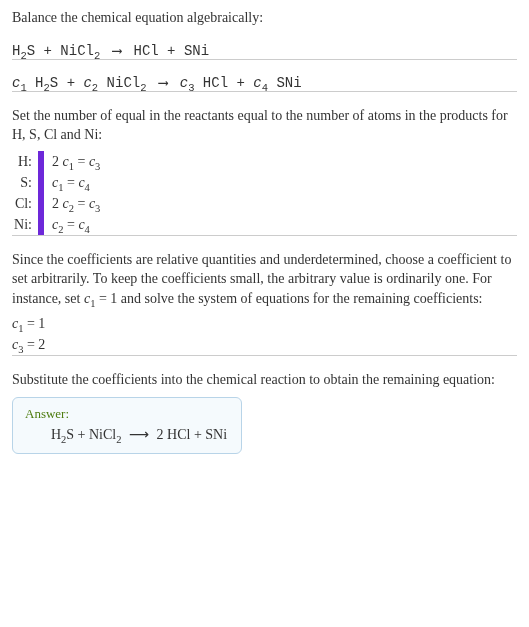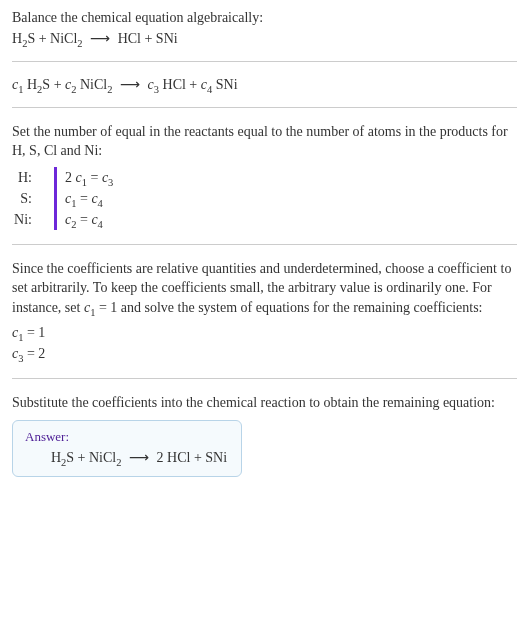--- a/index.html
+++ b/index.html
@@ -10,33 +10,33 @@
     body {
       font-family: Georgia, 'Times New Roman', serif;
       font-size: 14px;
       color: #333;
       background: #fff;
       padding: 8px 12px;
       width: 529px;
     }
     .section {
       border-bottom: 1px solid #ccc;
-      padding-bottom: 14px;
+      padding-bottom: 0;
       margin-bottom: 14px;
     }
     .section:last-of-type {
       border-bottom: none;
     }
     .para {
       line-height: 1.4;
       margin-bottom: 2px;
     }
     .equation {
-      font-family: Liberation Serif, serif;
-      margin-top: 2px;
+      font-family: Liberation Mono, monospace;
+      margin-top: 14px;
     }
     .sub {
       font-size: 0.75em;
       vertical-align: sub;
       line-height: 0;
     }
     .italic {
       font-style: italic;
     }
     .arrow {
@@ -51,41 +51,40 @@
       display: flex;
       align-items: baseline;
       line-height: 1.5;
     }
     .atom-label {
       width: 26px;
       text-align: right;
       padding-right: 6px;
     }
     .atom-eq {
-      border-left: 3px solid #6d28d9;
+      border-left: 6px solid #6d28d9;
       padding-left: 8px;
-      margin-left: 16px;
     }
     .coef-list {
       margin-top: 4px;
     }
     .coef-row {
       line-height: 1.5;
     }
     .answer-box {
       border: 1px solid #b8d4e8;
       border-radius: 6px;
       background: #f5fafd;
       padding: 8px 12px 10px 12px;
       margin-top: 6px;
       display: inline-block;
       min-width: 230px;
     }
     .answer-label {
-      color: #4c1d95;
+      color: #4d7c0f;
       font-size: 13px;
       margin-bottom: 4px;
     }
     .answer-content {
       padding-left: 24px;
       text-align: center;
     }
   </style>
 </head>
 <body>
@@ -104,20 +103,24 @@
   <div class="atom-table">
     <div class="atom-row">
       <div class="atom-label">H:</div>
       <div class="atom-eq">2 <span class="italic">c</span><span class="sub">1</span> = <span class="italic">c</span><span class="sub">3</span></div>
     </div>
     <div class="atom-row">
       <div class="atom-label">S:</div>
       <div class="atom-eq"><span class="italic">c</span><span class="sub">1</span> = <span class="italic">c</span><span class="sub">4</span></div>
     </div>
     <div class="atom-row">
+      <div class="atom-label">Cl:</div>
+      <div class="atom-eq">2 <span class="italic">c</span><span class="sub">2</span> = <span class="italic">c</span><span class="sub">3</span></div>
+    </div>
+    <div class="atom-row">
       <div class="atom-label">Ni:</div>
       <div class="atom-eq"><span class="italic">c</span><span class="sub">2</span> = <span class="italic">c</span><span class="sub">4</span></div>
     </div>
   </div>
 </div>
 
 <div class="section">
   <div class="para">Since the coefficients are relative quantities and underdetermined, choose a coefficient to set arbitrarily. To keep the coefficients small, the arbitrary value is ordinarily one. For instance, set <span class="italic">c</span><span class="sub">1</span> = 1 and solve the system of equations for the remaining coefficients:</div>
   <div class="coef-list">
     <div class="coef-row"><span class="italic">c</span><span class="sub">1</span> = 1</div>

